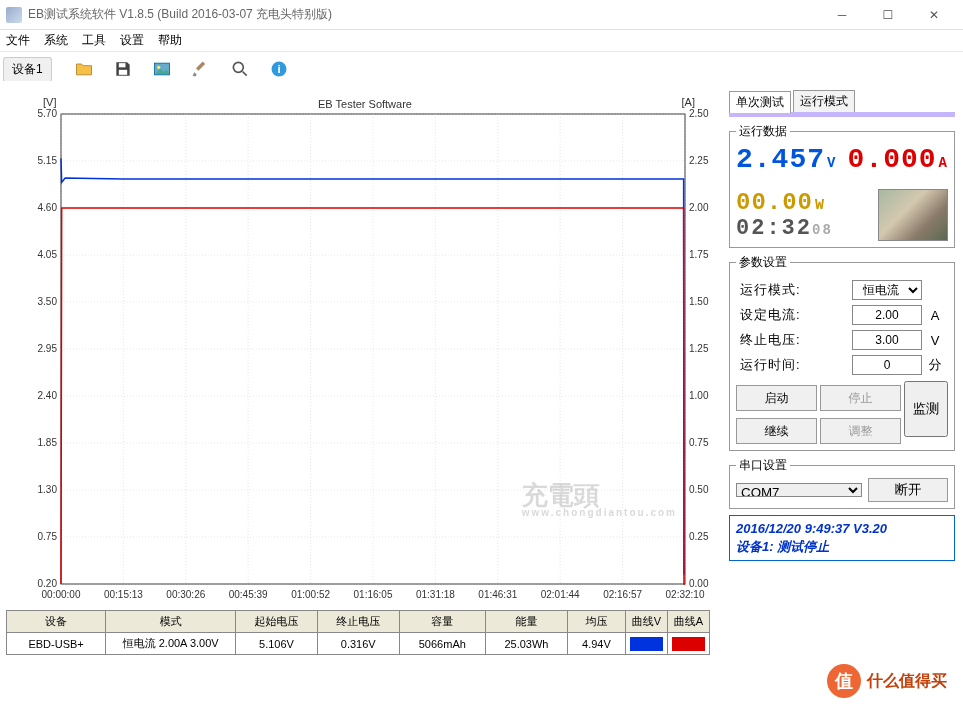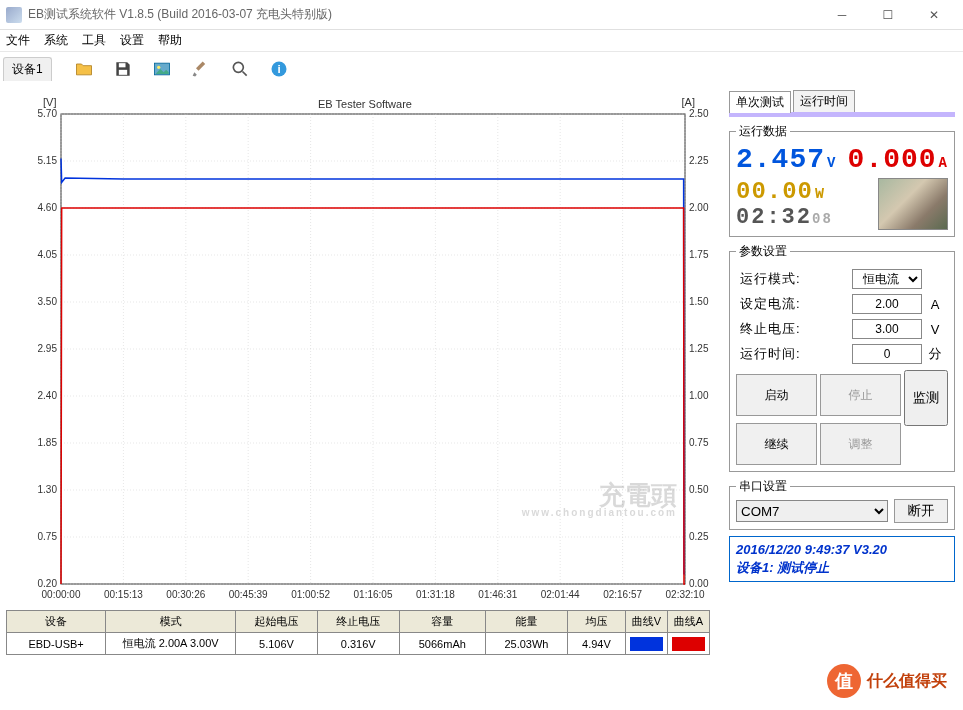--- a/index.html
+++ b/index.html
@@ -19,48 +19,48 @@
 .left { flex: 1; padding: 4px 0 4px 6px; display: flex; flex-direction: column; }
 .chartwrap { position: relative; border: none; height: 518px; }
 .svgchart { width: 100%; height: 100%; }
 .right { width: 238px; padding: 4px 8px 4px 4px; display: flex; flex-direction: column; gap: 6px; }
 .tabs { display: flex; border-bottom: 5px solid #c4b5fd; }
 .tabs div { padding: 2px 6px; border: 1px solid #999; border-bottom: none; margin-right: 2px; background:#f3f3f3;}
 .tabs div.active { background: #fff; position: relative; top: 1px; }
 fieldset { border: 1px solid #999; padding: 4px 6px 6px 6px; }
 legend { padding: 0 3px; }
 .lcd { font-family: "DS-Digital", "Courier New", monospace; letter-spacing: 1px; }
-.readouts { display:flex; flex-direction:column; gap:3px;}
+.readouts { display:flex; flex-direction:column; gap:14px;}
 .row1 { display:flex; justify-content:space-between; align-items:baseline;}
 .big { font-size: 28px; font-weight: bold; }
 .unit { font-size: 14px; font-weight:bold; margin-left:2px;}
 .volt { color:#0055dd; }
 .amp { color:#dd0000; }
 .row2 { display:flex; gap:6px; align-items:flex-start;}
 .watts { color:#cc9900; font-size:24px; font-weight:bold;}
 .time { color:#555; font-size:22px; font-weight:bold; letter-spacing:2px;}
 .catpic { width:70px; height:52px; background: linear-gradient(135deg, #a8b8a0 0%, #d4c8b0 40%, #8a7a6a 70%, #5a6a50 100%); border:1px solid #888; flex-shrink:0;}
 .paramrow { display:flex; align-items:center; margin:5px 4px; }
 .paramrow label { flex:1; letter-spacing: 6px; font-size:13px; }
 .paramrow label.nl { letter-spacing: 1px; }
 .paramrow input, .paramrow select { width:70px; height:20px; text-align:center; border:1px solid #888; font-size:12px; background:#fff;}
 .paramrow .u { width:18px; text-align:center; font-size:13px; margin-left:4px;}
 .btnrow { display:flex; gap:3px; margin-top:4px; }
-.btnrow button { flex:1; height:42px; border:1px solid #999; background:#f0f0f0; font-size:12px;}
+.btnrow button { flex:1; height:26px; border:1px solid #999; background:#f0f0f0; font-size:12px;}
 .btnrow button:disabled { color:#999; }
 .monbtn { width:44px !important; height:56px !important; flex:0 0 44px;}
 .serialrow { display:flex; gap:6px; align-items:center;}
-.serialrow select{ flex:1; height:22px; border:1px solid #888;}
-.serialrow button{ width:54px; height:24px; border:1px solid #999; background:#f0f0f0;}
+.serialrow select{ flex:1; height:14px; border:1px solid #888;}
+.serialrow button{ width:80px; height:24px; border:1px solid #999; background:#f0f0f0;}
 .statusbox { border:1px solid #06c; padding:4px 6px; color:#0033cc; font-style:italic; font-weight:bold; font-size:13px; line-height:1.4;}
 .datatable { width: 704px; border-collapse: collapse; margin-top:2px; font-size:11px; }
 .datatable th, .datatable td { border:1px solid #888; padding:3px 4px; text-align:center; }
 .datatable th { background:#ece9d8; font-weight:normal; }
 .swatch { width:100%; height:14px; }
-.watermark { position:absolute; right:48px; bottom:90px; font-size:26px; color:rgba(120,120,120,0.28); font-weight:bold; font-family: "SimHei", sans-serif; pointer-events:none; text-align:right; line-height:1;}
+.watermark { position:absolute; right:48px; bottom:90px; font-size:26px; color:rgba(120,120,120,0.28); font-weight:bold; font-family: "SimHei", sans-serif; pointer-events:none; text-align:left; line-height:1;}
 .watermark small{ display:block; font-size:10px; letter-spacing:2px; }
 .cornerlogo { position:absolute; right:8px; bottom:8px; display:flex; align-items:center; gap:6px; background:rgba(255,255,255,0.5); padding:4px 8px; border-radius:4px;}
 .cornerlogo .circ { width:34px; height:34px; border-radius:50%; background:#e63; color:#fff; display:flex; align-items:center; justify-content:center; font-size:18px; font-weight:bold;}
 .cornerlogo .txt { font-size:16px; color:#c2410c; font-weight:bold;}
 .axis-label{font-size:11px; fill:#333;}
 .tick-label{font-size:10px; fill:#333;}
 .gridline{stroke:#ccc; stroke-width:0.5; stroke-dasharray:1,2;}
 </style>
 </head>
 <body>
@@ -236,21 +236,21 @@
               <div class="swatch" style="background:#dd0000"></div>
             </td>
       </tr>
     </tbody>
       </table>
   </div>
 
   <div class="right">
     <div class="tabs">
       <div class="active">单次测试</div>
-      <div>运行时间</div>
+      <div>运行模式</div>
     </div>
 
     <fieldset>
       <legend>运行数据</legend>
       <div class="readouts">
         <div class="row1">
           <span class="lcd big volt"><span>2.457</span><span class="unit">V</span></span>
           <span class="lcd big amp"><span>0.000</span><span class="unit">A</span></span>
         </div>
         <div class="row2">

